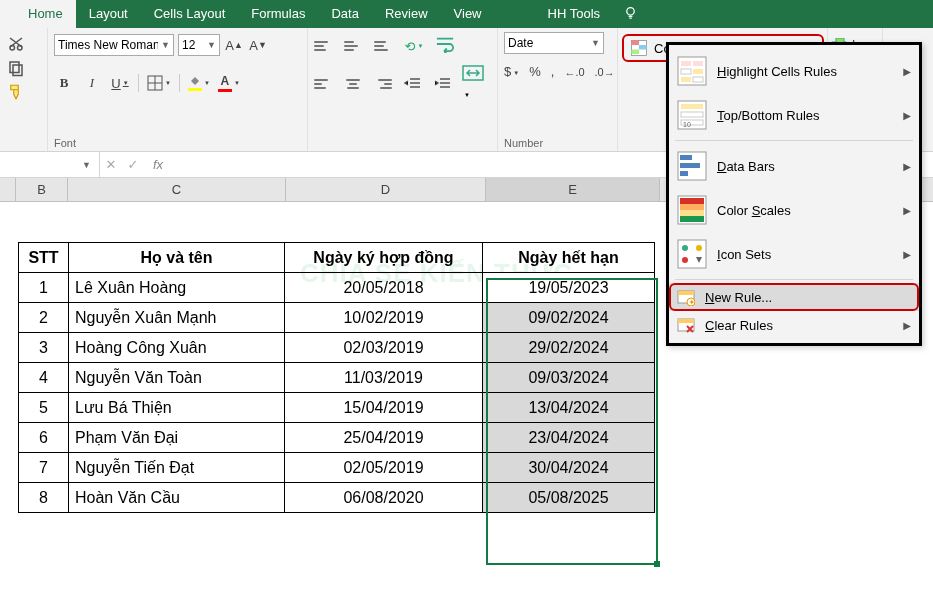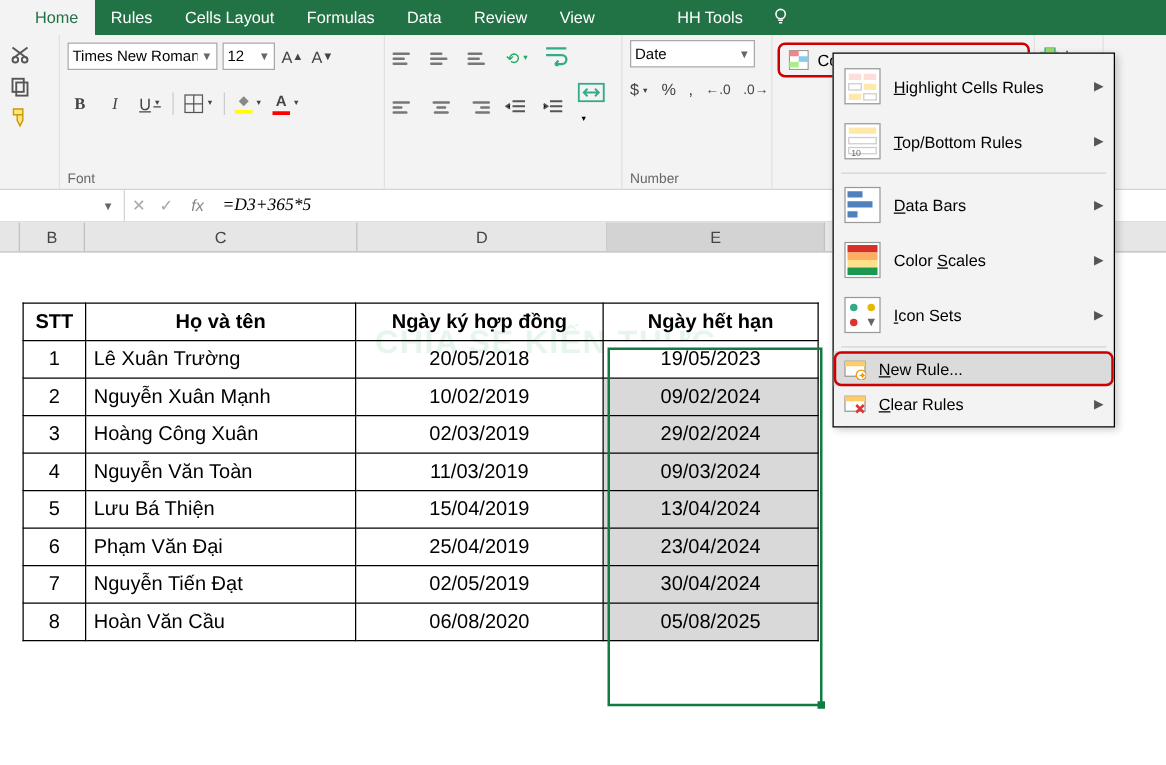--- a/index.html
+++ b/index.html
@@ -51,21 +51,21 @@
 
     .styles-stub { width: 210px; position: relative;}
     .cond-fmt-btn { position: absolute; top: 6px; left: 4px; width: 202px; height: 28px; display: flex; align-items: center; gap: 6px; padding: 0 6px; border: 2px solid #c00; border-radius: 6px; font-size: 13px; cursor: pointer; }
     .cond-fmt-btn svg { width: 18px; height: 18px; }
 
     .cells-group { width: 55px; padding-left:4px;}
     .cell-cmd { display: flex; align-items: center; gap: 4px; height: 22px; font-size: 12px; color: #333; cursor: pointer; }
     .cell-cmd svg { width: 16px; height: 14px; }
 
     
-    .cf-menu { position: absolute; left: 666px; top: 42px; width: 226px; background: #f3f3f3; border: 1px solid #000000; box-shadow: 2px 2px 6px rgba(0,0,0,.2); z-index: 50; padding: 4px 0;}
+    .cf-menu { position: absolute; left: 666px; top: 42px; width: 256px; background: #f3f3f3; border: 3px solid #000000; box-shadow: 2px 2px 6px rgba(0,0,0,.2); z-index: 50; padding: 4px 0;}
     .cf-item { display: flex; align-items: center; height: 44px; padding: 0 8px; font-size: 13px; cursor: pointer; gap: 10px; }
     .cf-item.small { height: 28px; }
     .cf-item .arrow { margin-left: auto; font-size: 10px; color: #555; }
     .cf-item.highlight-new { position: relative; }
     .cf-item.highlight-new::after { content:""; position:absolute; inset:0; border: 2px solid #c00; border-radius: 6px; pointer-events:none; }
     .cf-sep { height: 1px; background: #d4d4d4; margin: 3px 6px; }
     .cf-icon { width: 30px; height: 30px; flex-shrink: 0; }
     .cf-icon.small { width: 18px; height: 18px; }
     .cf-label u { text-decoration: underline; }
 
@@ -107,21 +107,21 @@
     .sel-outline::after { content:""; position:absolute; right:-4px; bottom:-4px; width:6px; height:6px; background:#107c41; }
 
     
     .watermark { position: absolute; left: 300px; top: 56px; font-size: 26px; color: #e7f6ec; font-weight: bold; letter-spacing: 1px; pointer-events: none; user-select: none;}
   </style>
 </head>
 <body>
 
 <div class="ribbon-tabs">
   <div class="ribbon-tab active">Home</div>
-  <div class="ribbon-tab">Rules</div>
+  <div class="ribbon-tab">Layout</div>
   <div class="ribbon-tab">Cells Layout</div>
   <div class="ribbon-tab">Formulas</div>
   <div class="ribbon-tab">Data</div>
   <div class="ribbon-tab">Review</div>
   <div class="ribbon-tab">View</div>
   <div style="width:40px"></div>
   <div class="ribbon-tab">HH Tools</div>
   <div class="tell-me">
     <span class="bulb-icon">
       <svg viewBox="0 0 24 24" fill="none" stroke="#fff" stroke-width="2">
@@ -397,21 +397,20 @@
 <div class="bar-row">
   <div class="namebox">
     <span></span>
     <span class="caret">▼</span>
   </div>
   <div class="fx-check">✕</div>
   <div class="fx-check">✓</div>
   <div class="fx-btn">
       <i>fx</i>
     </div>
-  <div class="formula-input">=D3+365*5</div>
 </div>
 
 <div class="grid-wrap">
   <div class="col-headers">
     <div class="row-hdr-corner"></div>
     <div class="col-hdr col-B">B</div>
     <div class="col-hdr col-C">C</div>
     <div class="col-hdr col-D">D</div>
     <div class="col-hdr col-E" style="background:#d3d3d3;">E</div>
   </div>
@@ -424,21 +423,21 @@
         <tr>
           <th class="h-stt">STT</th>
           <th class="h-name">Họ và tên</th>
           <th class="h-date">Ngày ký hợp đồng</th>
           <th class="h-exp">Ngày hết hạn</th>
         </tr>
       </thead>
       <tbody id="table-body">
           <tr>
             <td class="c-stt">1</td>
-            <td class="c-name">Lê Xuân Trường</td>
+            <td class="c-name">Lê Xuân Hoàng</td>
             <td class="c-date">20/05/2018</td>
             <td class="c-exp first">19/05/2023</td>
           </tr>
           <tr>
             <td class="c-stt">2</td>
             <td class="c-name">Nguyễn Xuân Mạnh</td>
             <td class="c-date">10/02/2019</td>
             <td class="c-exp">09/02/2024</td>
           </tr>
           <tr>

